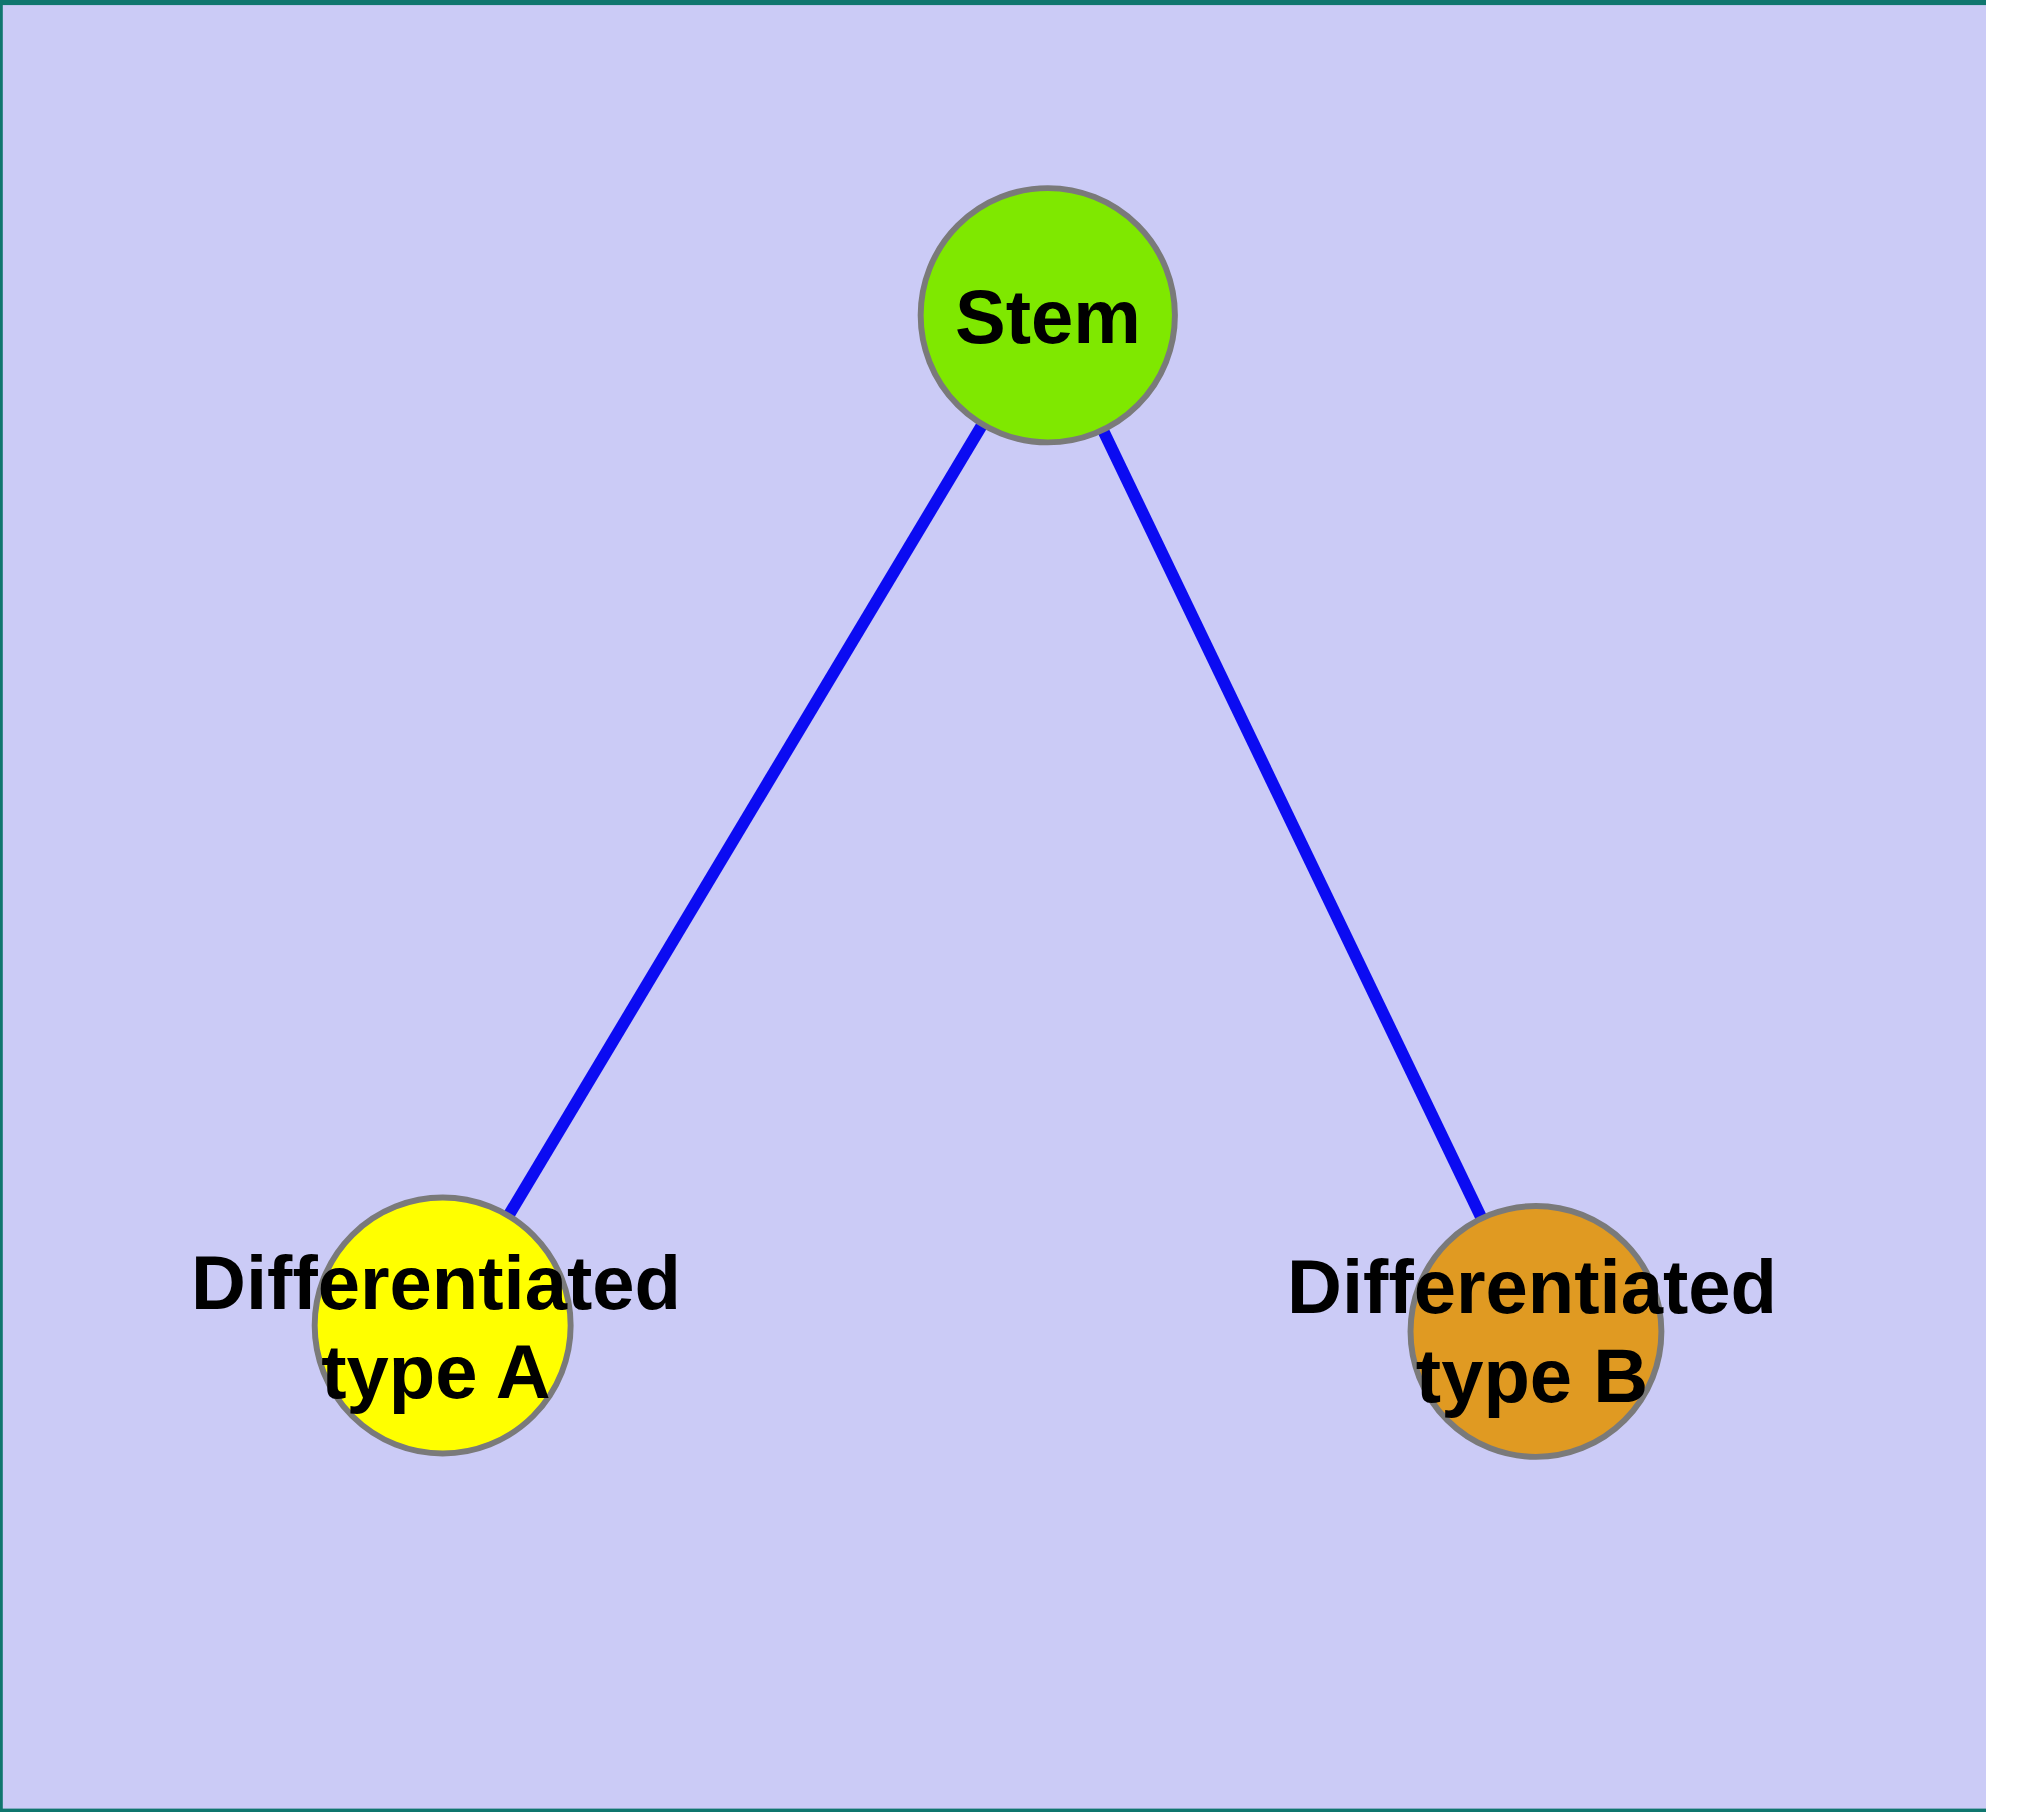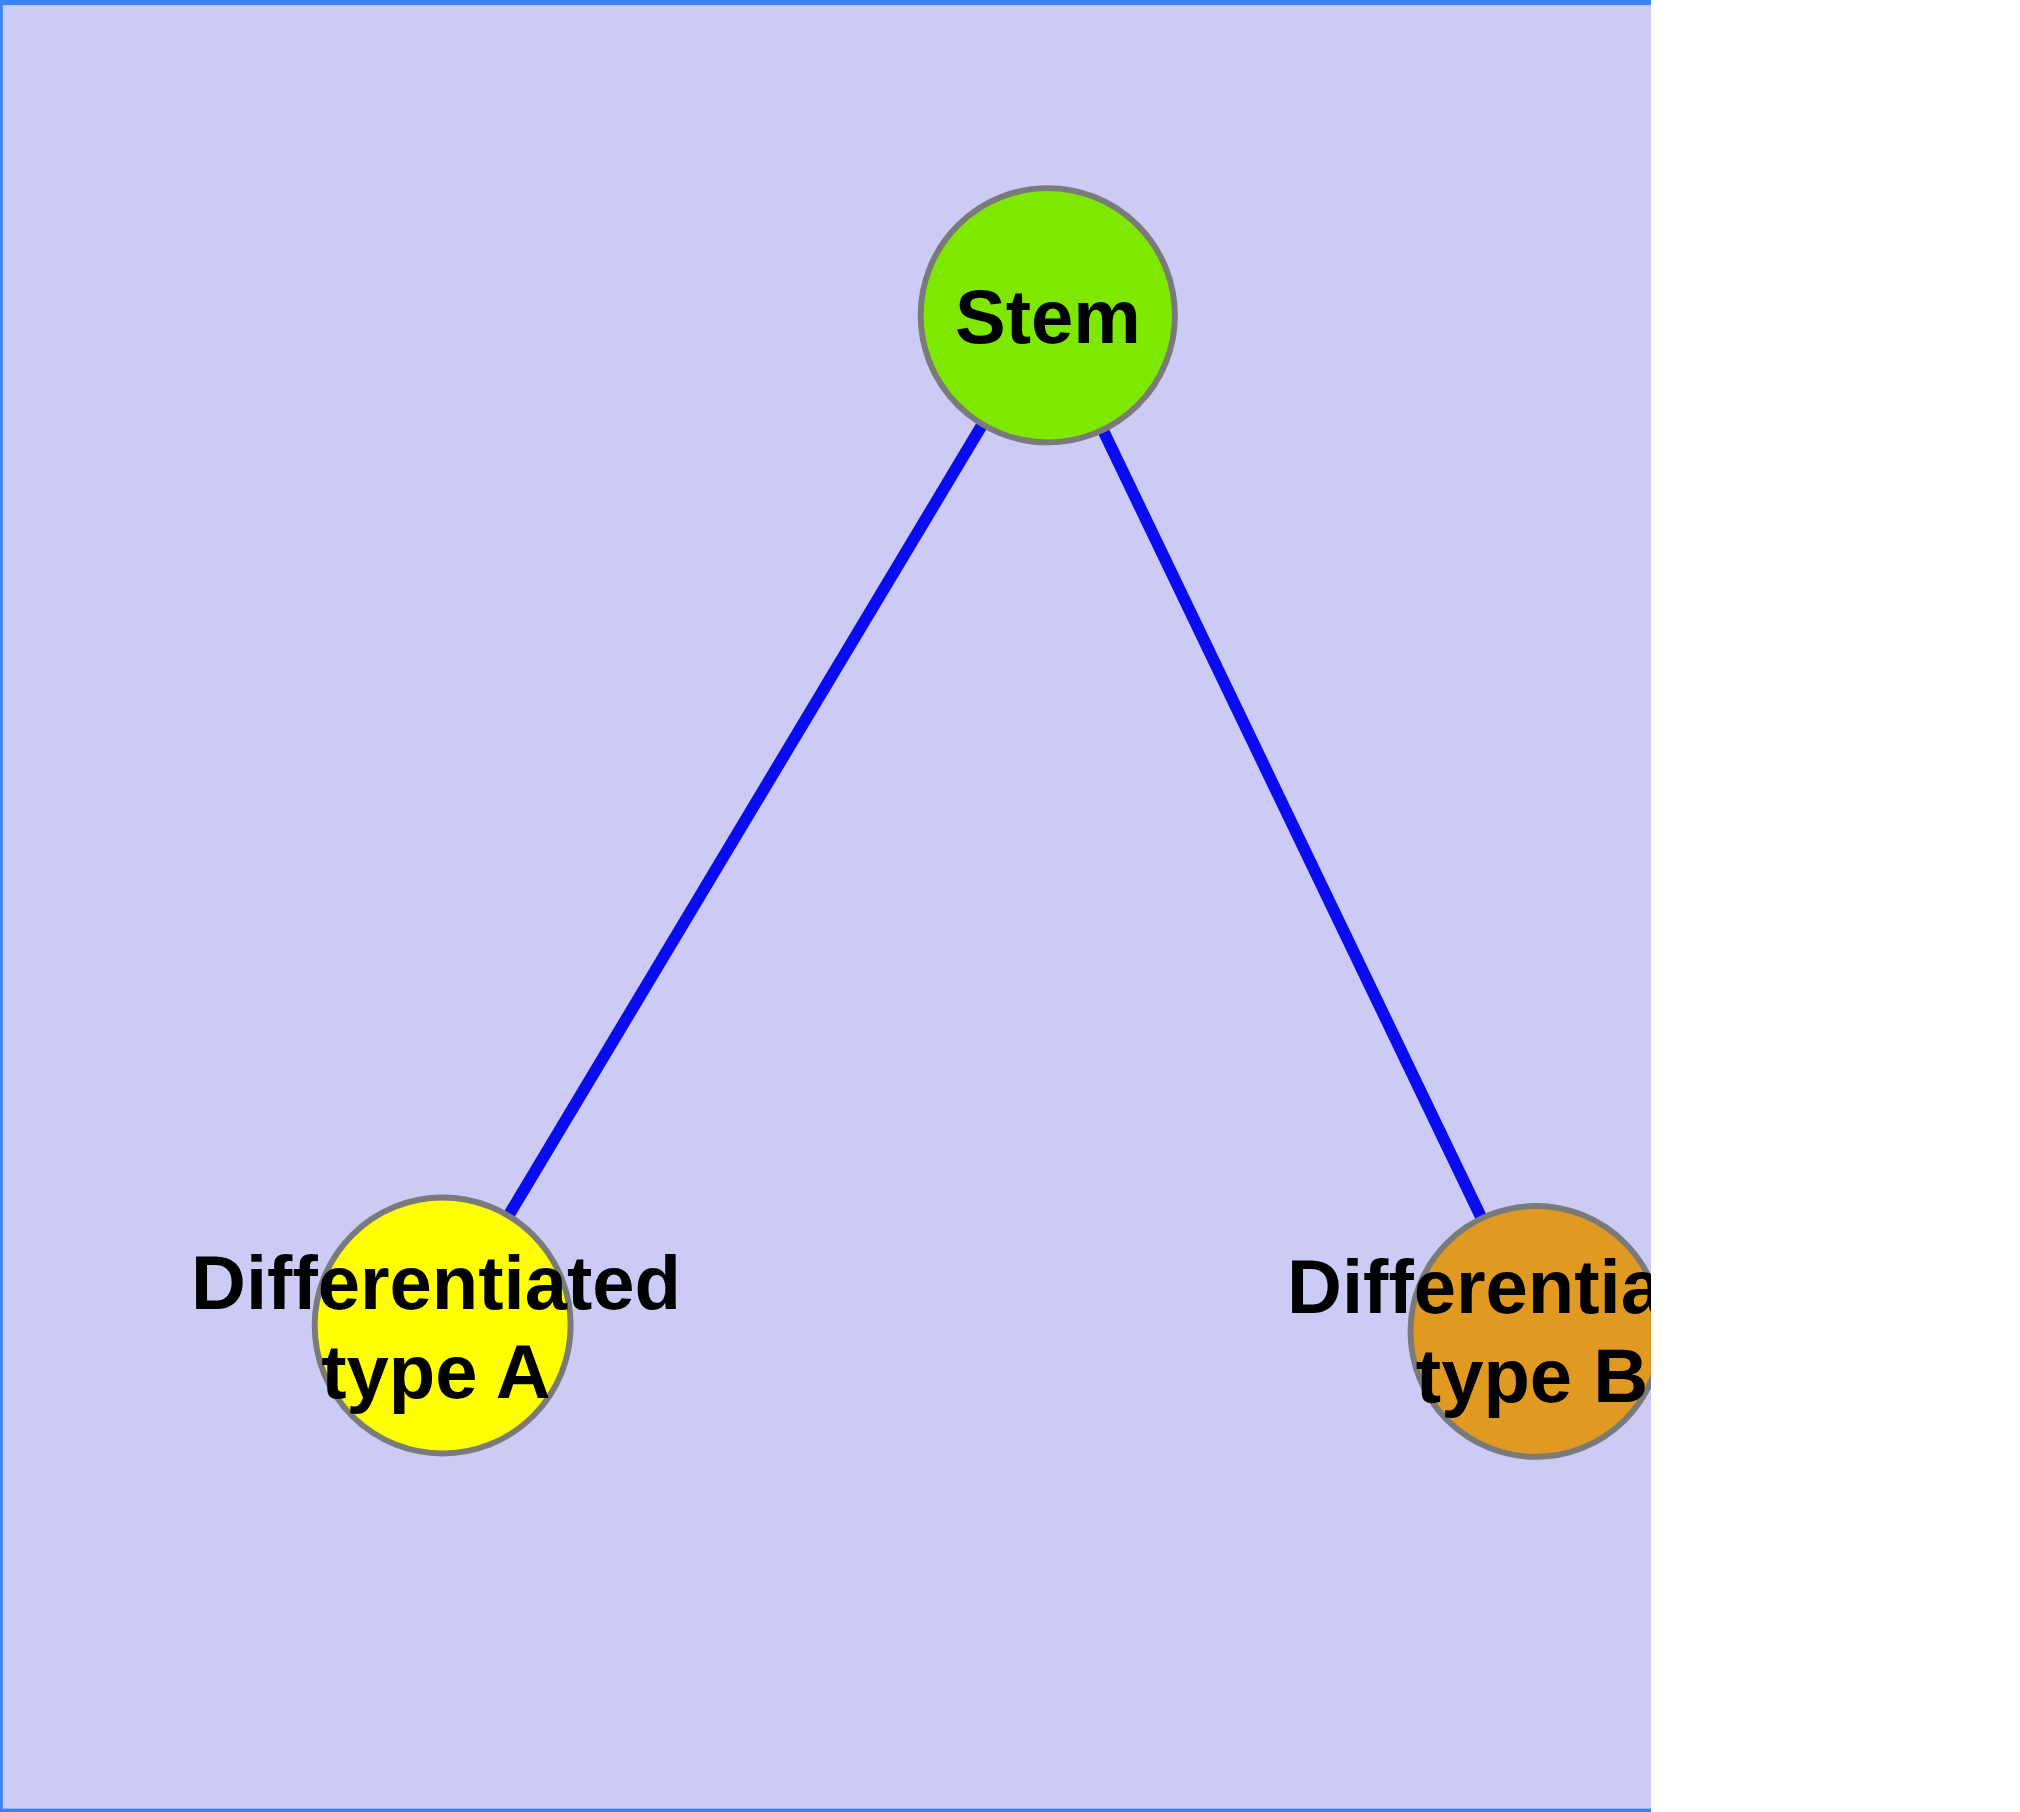--- a/index.html
+++ b/index.html
@@ -3,23 +3,23 @@
 <meta charset="utf-8">
 <style>
   html, body {
     margin: 0;
     padding: 0;
     background: #ffffff;
     font-family: "Liberation Sans", sans-serif;
   }
   #page-root {
     position: relative;
-    width: 1651px;
+    width: 1986px;
     height: 1812px;
-    background: #3b82f6;
+    background: #0f766e;
     overflow: hidden;
   }
   #diagram-svg {
     position: absolute;
     left: 0;
     top: 0;
     width: 2021px;
     height: 1812px;
     display: block;
   }

